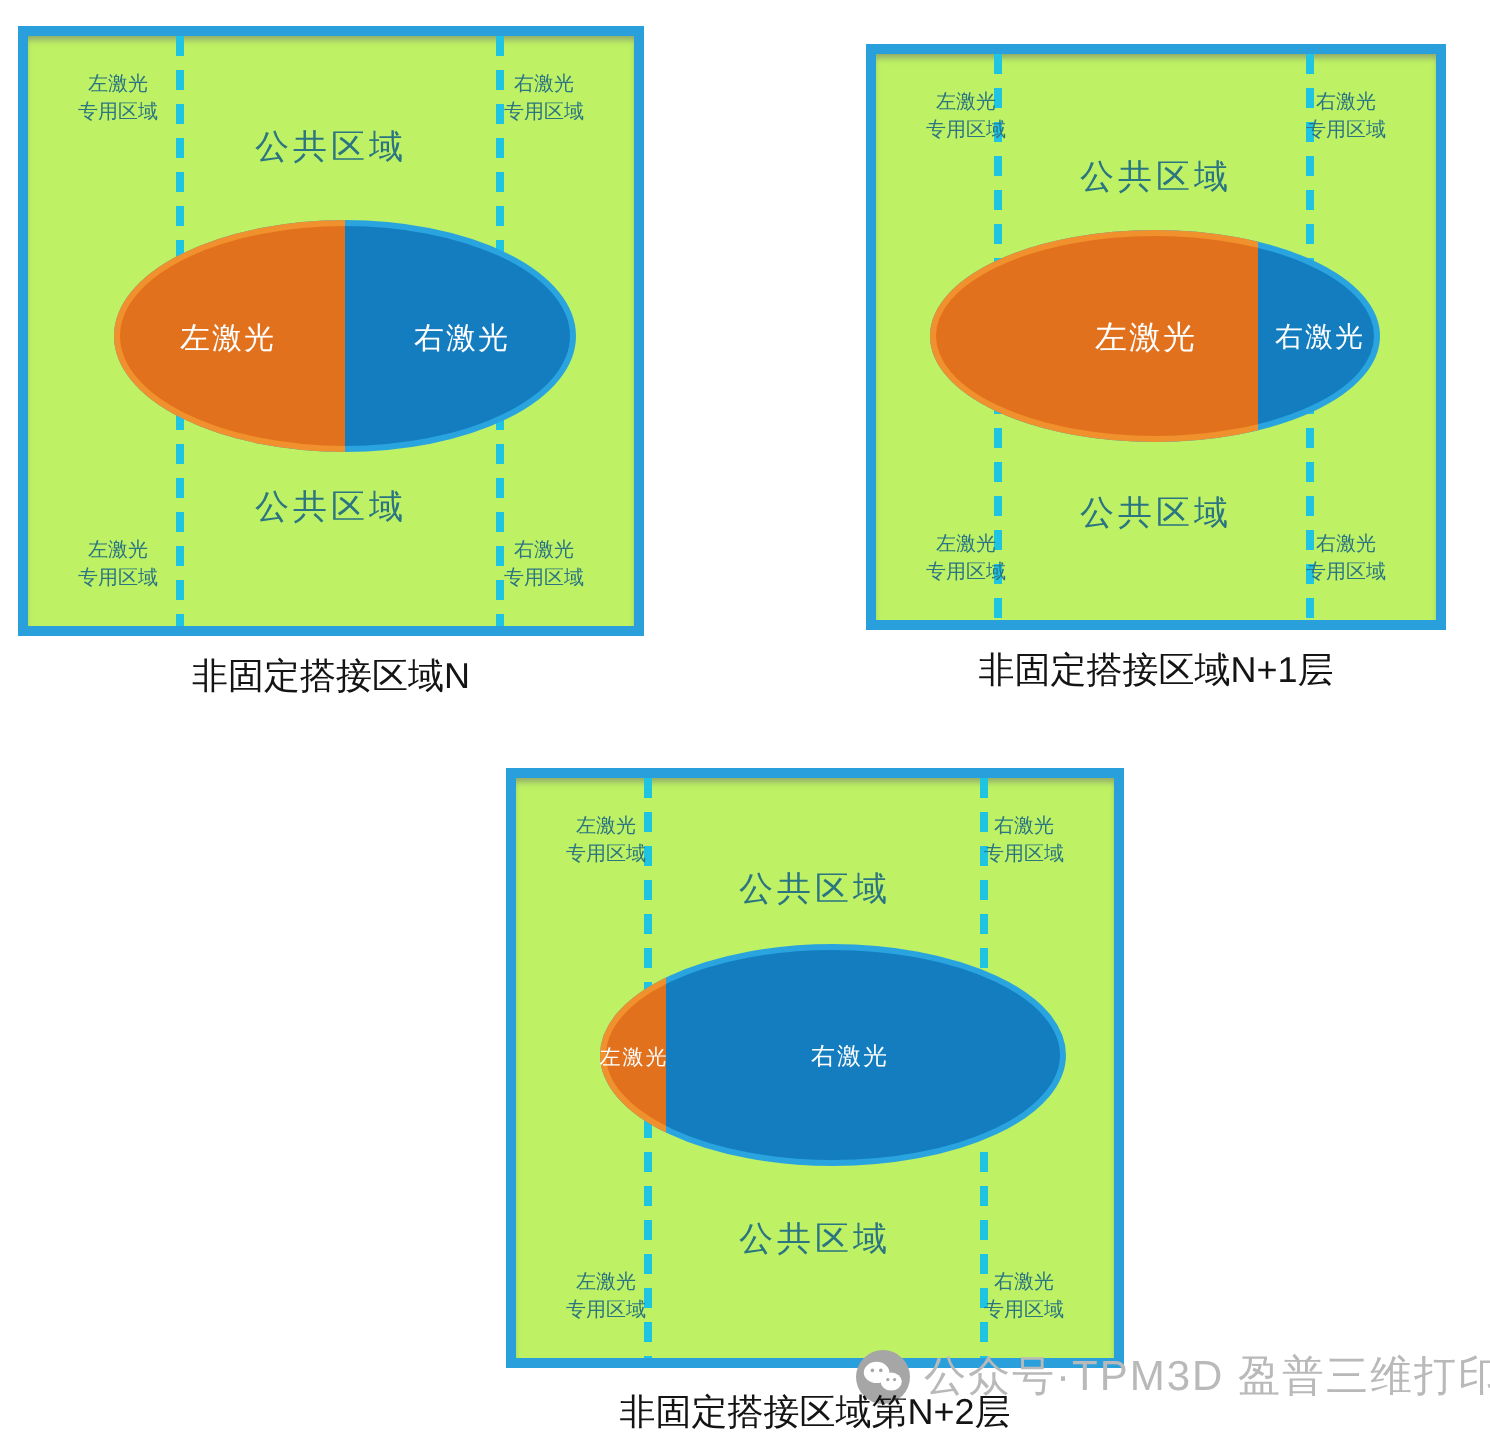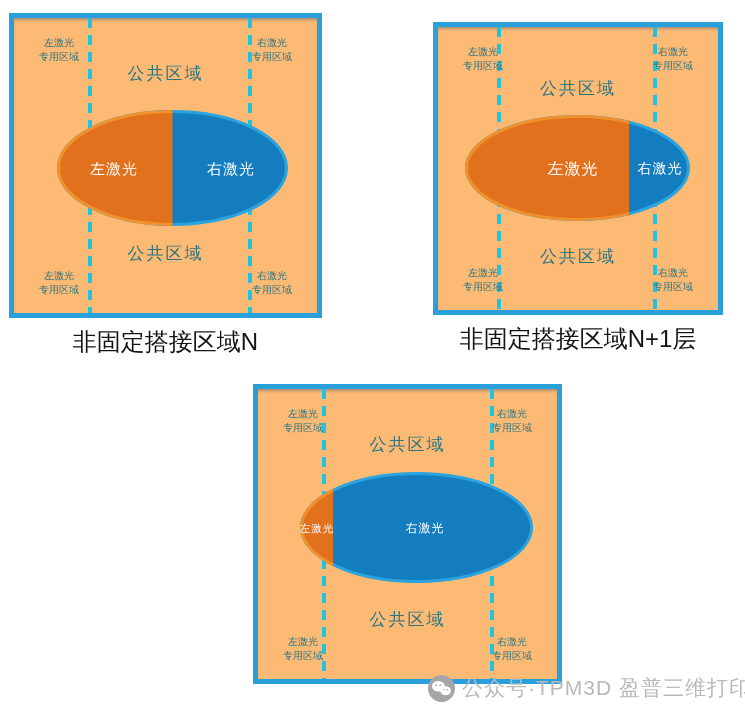--- a/index.html
+++ b/index.html
@@ -2,21 +2,21 @@
 <html style="--panel-border: #29A0DB; --dashed-line: #1FC4E3; --zone-text: #2B7582; --orange-fill: #E2711D; --orange-stroke: #F0912D; --blue-fill: #137DC0; --blue-stroke: #2AA4DE; --caption-text: #141414; --watermark-text: #B9B9B9;"><head>
 <meta charset="utf-8">
 <style>
   html,body{margin:0;padding:0;background:#ffffff;}
   body{font-family:"Liberation Sans","DejaVu Sans",sans-serif;}
   #stage{position:relative;width:745px;height:724px;background:#fff;overflow:hidden;}
 
   .panel{
     position:absolute;
     border:5px solid var(--panel-border);
-    background:#fdba74;
+    background:#bef264;
     box-sizing:border-box;
     box-shadow:inset 0 3px 3px -1px rgba(110,110,110,.55);
   }
   .dash{
     position:absolute;top:0;bottom:0;width:4px;
     background:repeating-linear-gradient(180deg,var(--dashed-line) 0 10px,transparent 10px 17px);
   }
   .corner{
     position:absolute;width:66px;
     font-size:10px;line-height:1.4;text-align:center;
@@ -29,21 +29,21 @@
   .common{
     position:absolute;left:0;right:0;text-align:center;
     font-size:17px;letter-spacing:2px;color:var(--zone-text);
   }
   .ellipse-svg{position:absolute;overflow:visible;}
   .e-blue{fill:var(--blue-fill);stroke:var(--blue-stroke);stroke-width:3;}
   .e-orange{fill:var(--orange-fill);stroke:var(--orange-stroke);stroke-width:3;}
   .e-label{fill:#ffffff;text-anchor:middle;letter-spacing:1px;font-family:"Liberation Sans","DejaVu Sans",sans-serif;}
   .caption{
     position:absolute;text-align:center;
-    font-size:24px;color:var(--caption-text);z-index:3;
+    font-size:18px;color:var(--caption-text);z-index:3;
   }
   #watermark{
     position:absolute;left:428px;top:674px;z-index:2;
     display:flex;align-items:center;gap:7px;
     color:var(--watermark-text);font-size:21px;letter-spacing:1px;white-space:nowrap;
   }
 </style>
 </head>
 <body>
 
@@ -121,20 +121,21 @@
           <clipPath id="clip3">
             <rect x="-3" y="-3" width="38" height="121"></rect>
           </clipPath>
         </defs>
       <ellipse class="e-blue" cx="118.5" cy="57.5" rx="115" ry="54"></ellipse>
       <ellipse class="e-orange" cx="118.5" cy="57.5" rx="115" ry="54" clip-path="url(#clip3)"></ellipse>
       <text class="e-label" x="19" y="62" font-size="10.5">左激光</text>
       <text class="e-label" x="127" y="62" font-size="12">右激光</text>
     </svg>
   </div>
+  <div class="caption" style="left:253px;top:694px;width:309px;">非固定搭接区域第N+2层</div>
 
   <div id="watermark">
     <svg width="27" height="27" viewBox="0 0 27 27">
       <circle cx="13.5" cy="13.5" r="13.5" fill="#a6a6a6"></circle>
       <ellipse cx="10.3" cy="11.2" rx="6.4" ry="5.3" fill="#ffffff"></ellipse>
       <circle cx="8.2" cy="10.2" r="0.9" fill="#a6a6a6"></circle>
       <circle cx="12.4" cy="10.2" r="0.9" fill="#a6a6a6"></circle>
       <ellipse cx="17.6" cy="15.8" rx="5.3" ry="4.5" fill="#ffffff"></ellipse>
       <circle cx="15.9" cy="14.8" r="0.8" fill="#a6a6a6"></circle>
       <circle cx="19.3" cy="14.8" r="0.8" fill="#a6a6a6"></circle>

